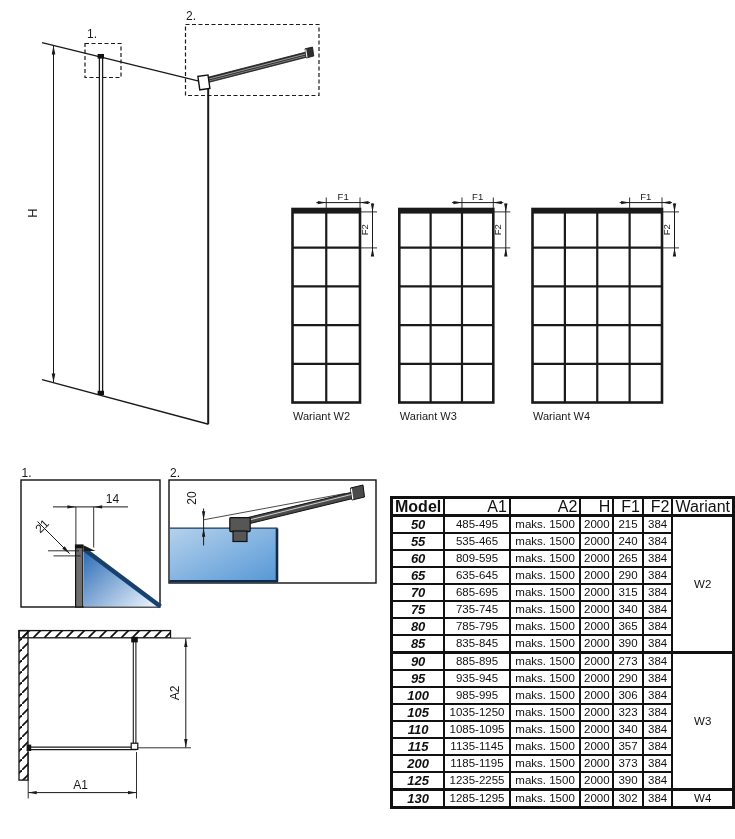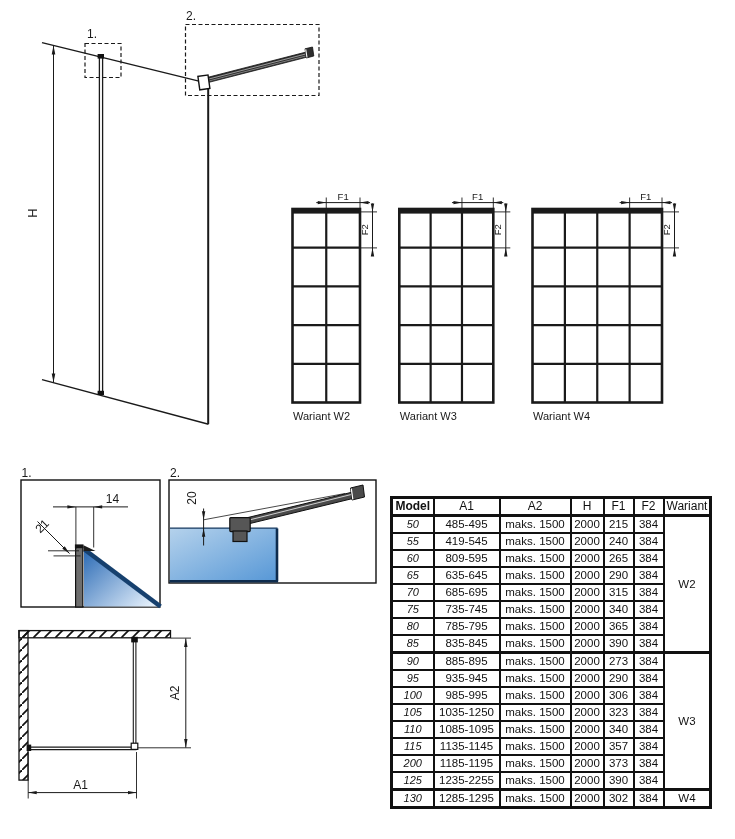--- a/index.html
+++ b/index.html
@@ -9,23 +9,23 @@
   svg text{font-family:"Liberation Sans",sans-serif;fill:#1a1a1a;}
   #svg-main{left:0;top:0;}
   #svg-variants{left:280px;top:185px;}
   #svg-detail1{left:15px;top:460px;}
   #svg-detail2{left:163px;top:460px;}
   #svg-plan{left:10px;top:625px;}
   #dim-table{position:absolute;left:390px;top:496px;border-collapse:collapse;
              border:3px solid #111;font-size:11.5px;color:#111;table-layout:fixed;}
   #dim-table td,#dim-table th{border:2px solid #111;padding:0 2px;text-align:center;
              height:15px;line-height:15px;white-space:nowrap;overflow:hidden;}
-  #dim-table th{font-weight:normal;font-size:12px;}
+  #dim-table th{font-weight:normal;font-size:16px;text-align:right;}
   #dim-table th.model{font-weight:bold;}
-  #dim-table td.model{font-weight:normal;font-style:italic;font-size:11px;}
+  #dim-table td.model{font-weight:bold;font-style:italic;font-size:13px;}
   #dim-table tr.group-start td{border-top:3px solid #111;}
   #dim-table td.wariant{vertical-align:middle;font-size:11.5px;}
 </style>
 </head>
 <body>
 
 <div class="canvas">
 
   <svg id="svg-main" width="340" height="440" viewBox="0 0 340 440">
     <g stroke="#1a1a1a" fill="none">
@@ -265,21 +265,21 @@
           <td class="model">50</td>
           <td>485-495</td>
           <td>maks. 1500</td>
           <td>2000</td>
           <td>215</td>
           <td>384</td>
           <td rowspan="8" class="wariant">W2</td>
         </tr>
         <tr>
           <td class="model">55</td>
-          <td>419-545</td>
+          <td>535-465</td>
           <td>maks. 1500</td>
           <td>2000</td>
           <td>240</td>
           <td>384</td>
         </tr>
         <tr>
           <td class="model">60</td>
           <td>809-595</td>
           <td>maks. 1500</td>
           <td>2000</td>

